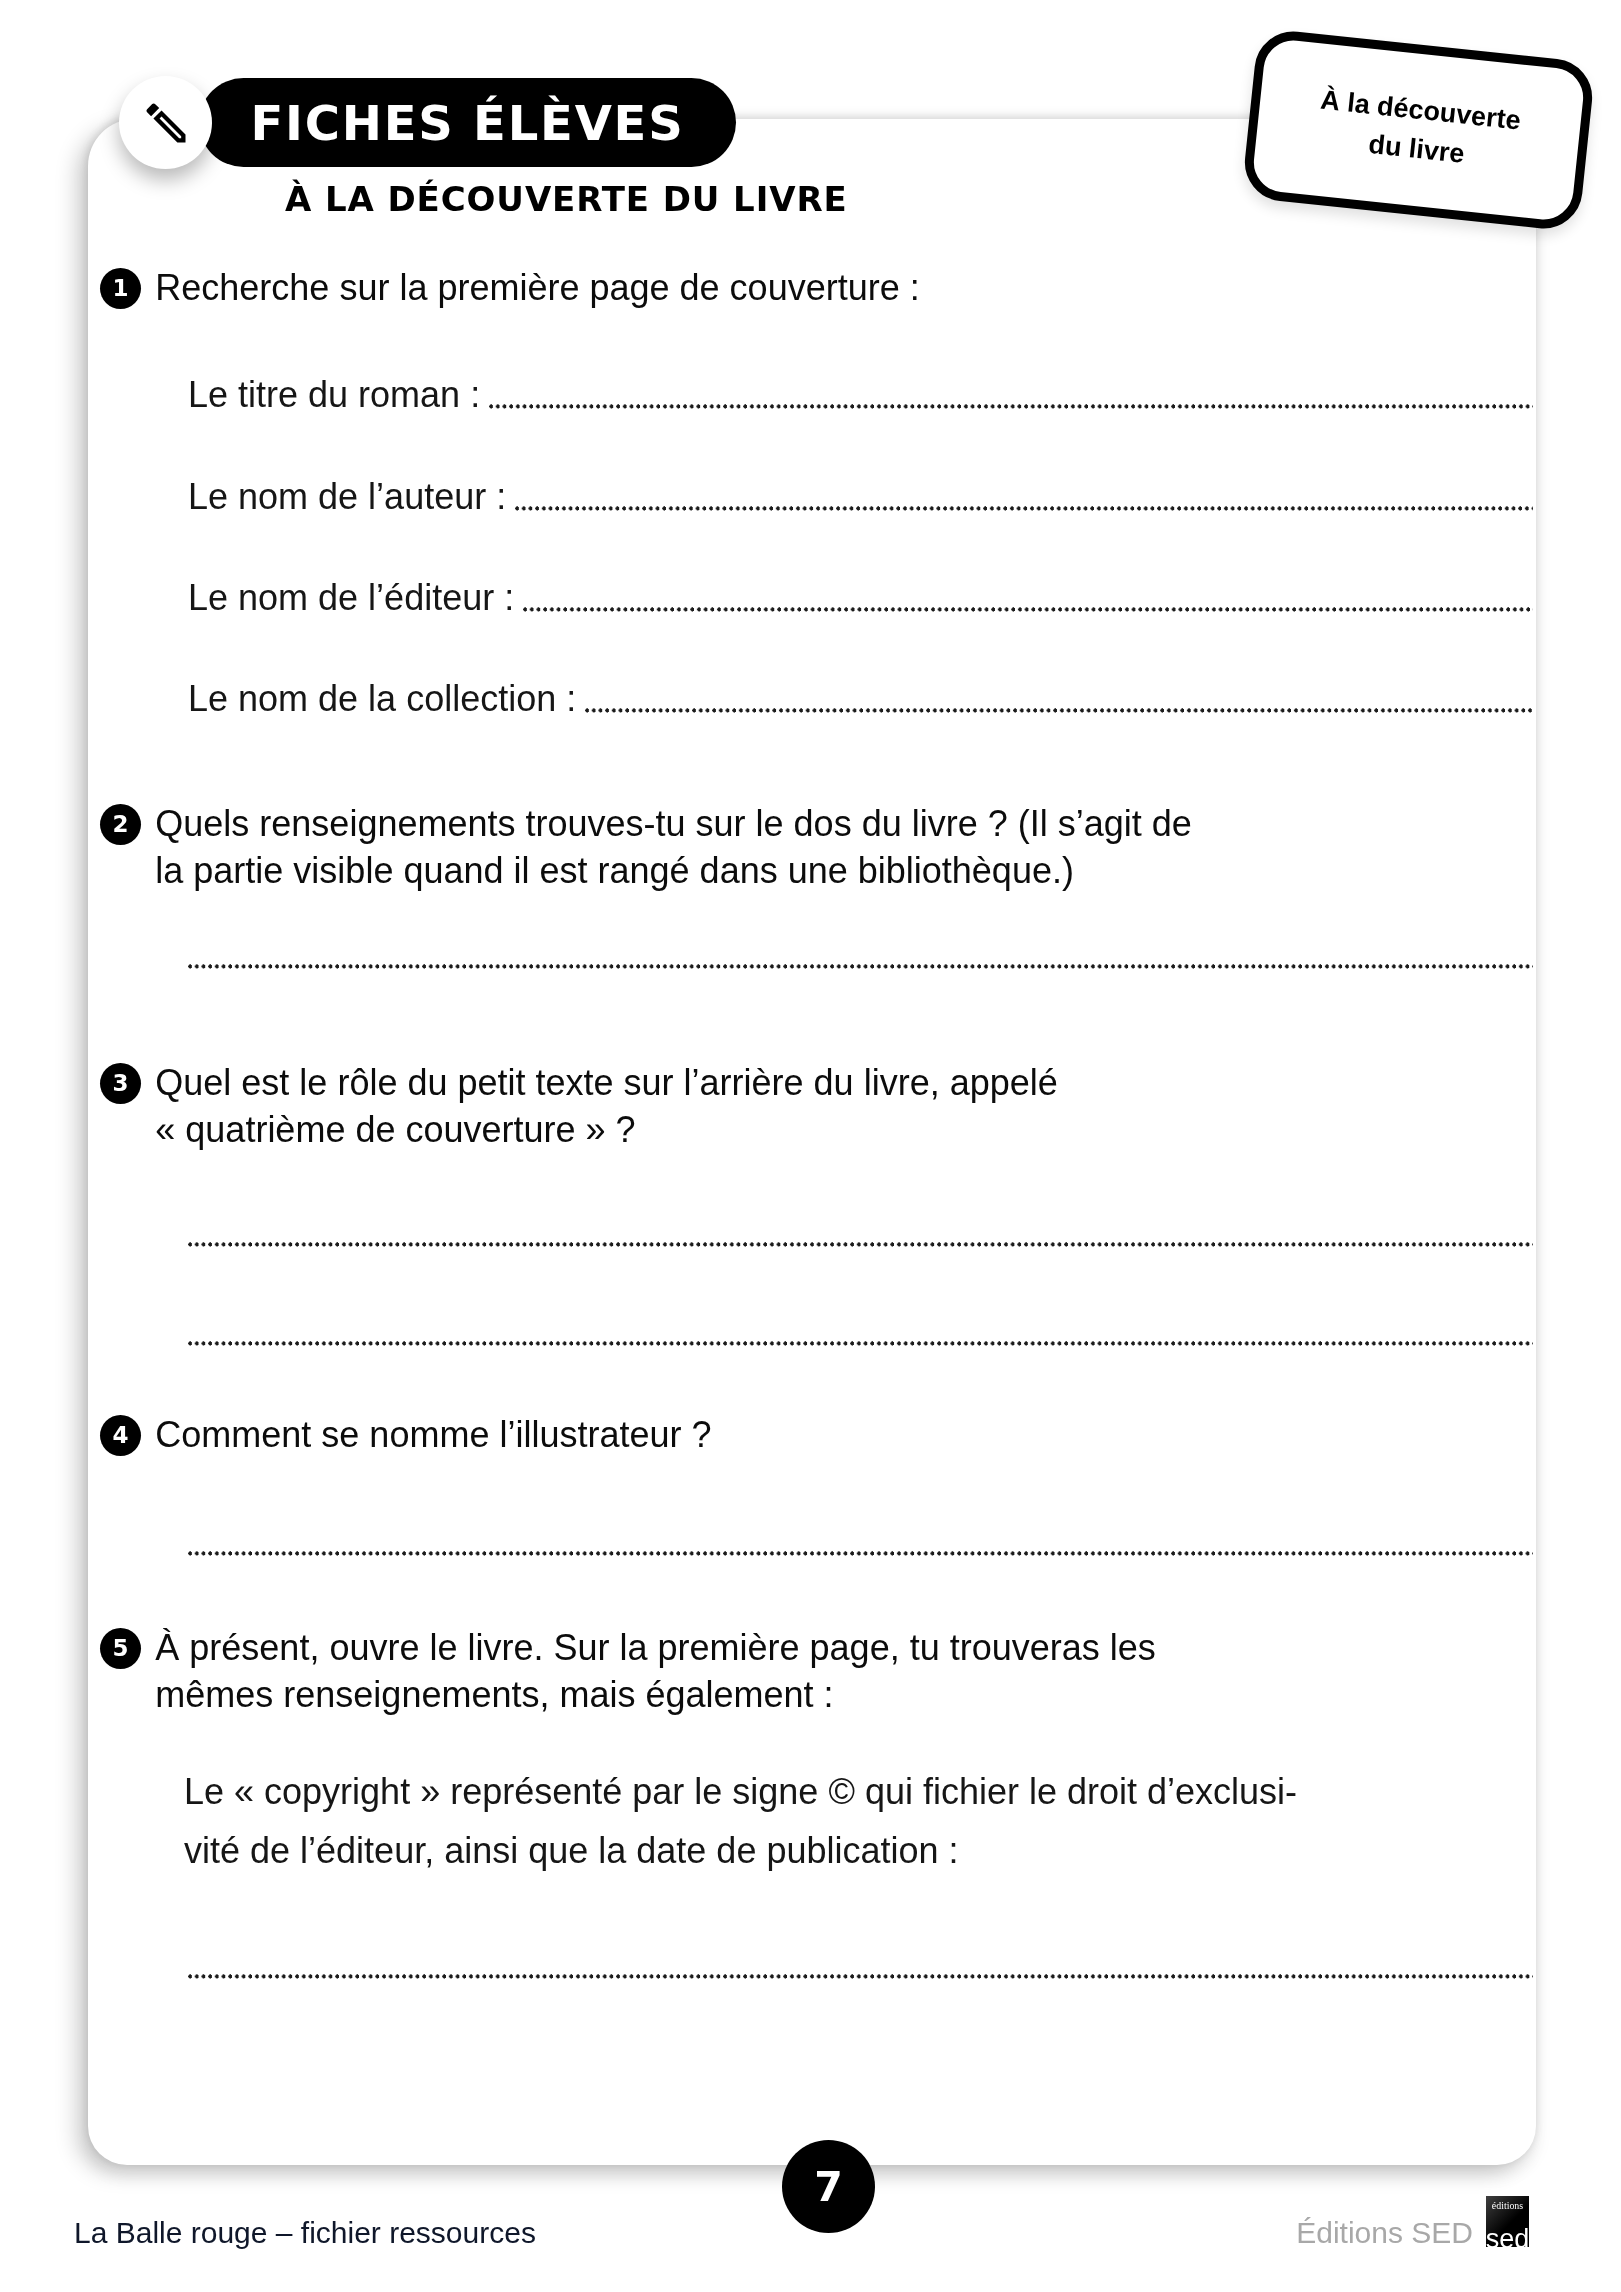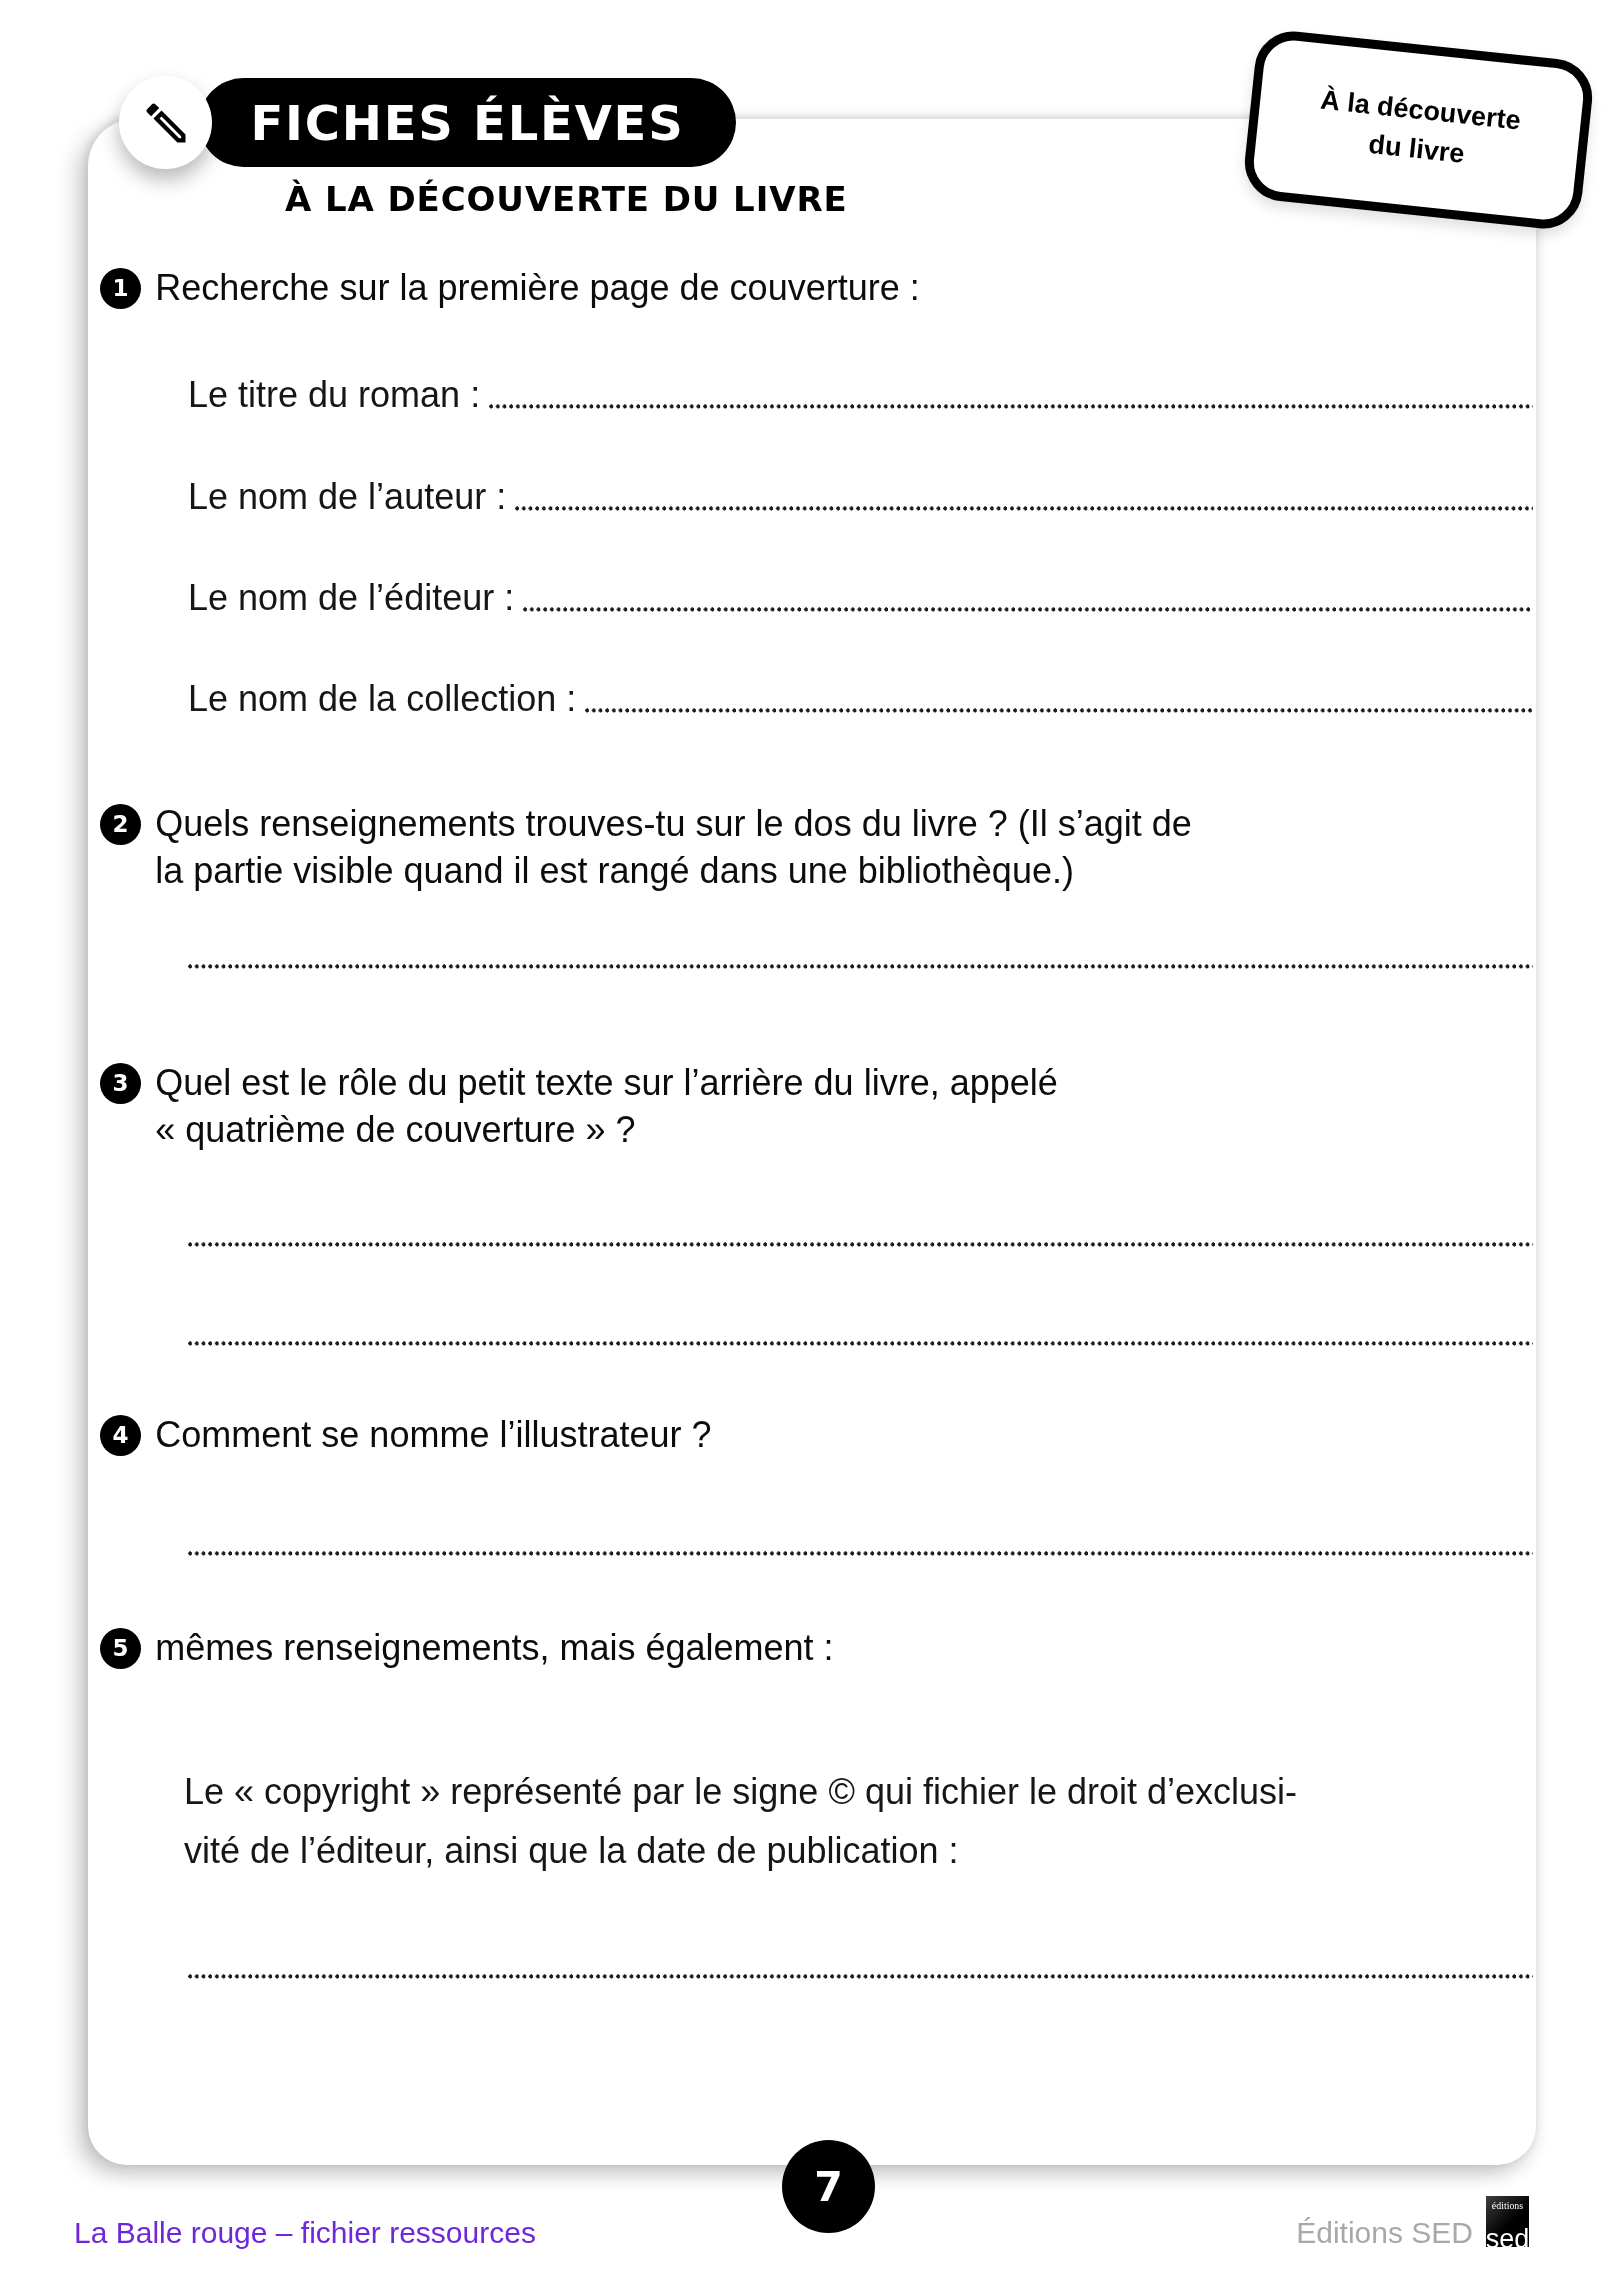--- a/index.html
+++ b/index.html
@@ -52,21 +52,21 @@
   .owner-row{position:absolute;left:64px;right:103px;top:38px;display:flex;align-items:flex-end;}
   .owner-row .olabel{white-space:nowrap;font-family:"DejaVu Sans",sans-serif;font-weight:bold;
         font-size:23px;letter-spacing:0.4px;color:#0a0a0a;padding-right:5.4px;}
   .owner-row .dots{margin-bottom:4.5px;}
 
   .page-circle{position:absolute;left:782px;top:2140px;width:93px;height:93px;border-radius:50%;background:#000;
         display:flex;align-items:center;justify-content:center;z-index:8;}
   .page-circle span{color:#fff;font-family:"DejaVu Sans",sans-serif;font-weight:bold;font-size:41px;}
 
   
-  .footer-left{position:absolute;left:74px;top:2216px;font-size:30px;color:#6d28d9;white-space:nowrap;}
+  .footer-left{position:absolute;left:74px;top:2216px;font-size:30px;color:#0f172a;white-space:nowrap;}
   .footer-right{position:absolute;right:149px;top:2216px;font-size:30px;color:#a8a8a8;white-space:nowrap;}
   .sed-logo{position:absolute;left:1486px;top:2196px;width:43px;height:51px;
         background:linear-gradient(135deg,#3f3f3f 0%,#000 55%);display:flex;flex-direction:column;
         align-items:center;justify-content:flex-start;}
   .sed-logo .ed{font-family:"Liberation Serif",serif;color:#fff;font-size:9.9px;line-height:1;margin-top:5.4px;}
   .sed-logo .sed{font-family:Liberation Sans, sans-serif;color:#fff;font-size:27px;line-height:0.95;margin-top:16px;}
 </style>
 </head>
 <body>
 
@@ -138,20 +138,21 @@
     <div class="qnum">4</div>
     <div class="qtext">
       <span>Comment se nomme l’illustrateur ?</span>
     </div>
   </div>
   <div class="answer-line" style="top:1551px;"></div>
 
   <div class="question" style="left:100px;top:1624px;">
     <div class="qnum">5</div>
     <div class="qtext">
+      <span>À présent, ouvre le livre. Sur la première page, tu trouveras les</span>
       <span>mêmes renseignements, mais également :</span>
     </div>
   </div>
 
   <div class="paragraph">
     <span>Le « copyright » représenté par le signe © qui fichier le droit d’exclusi-</span>
     <span>vité de l’éditeur, ainsi que la date de publication :</span>
   </div>
   <div class="answer-line" style="top:1974px;"></div>
 

